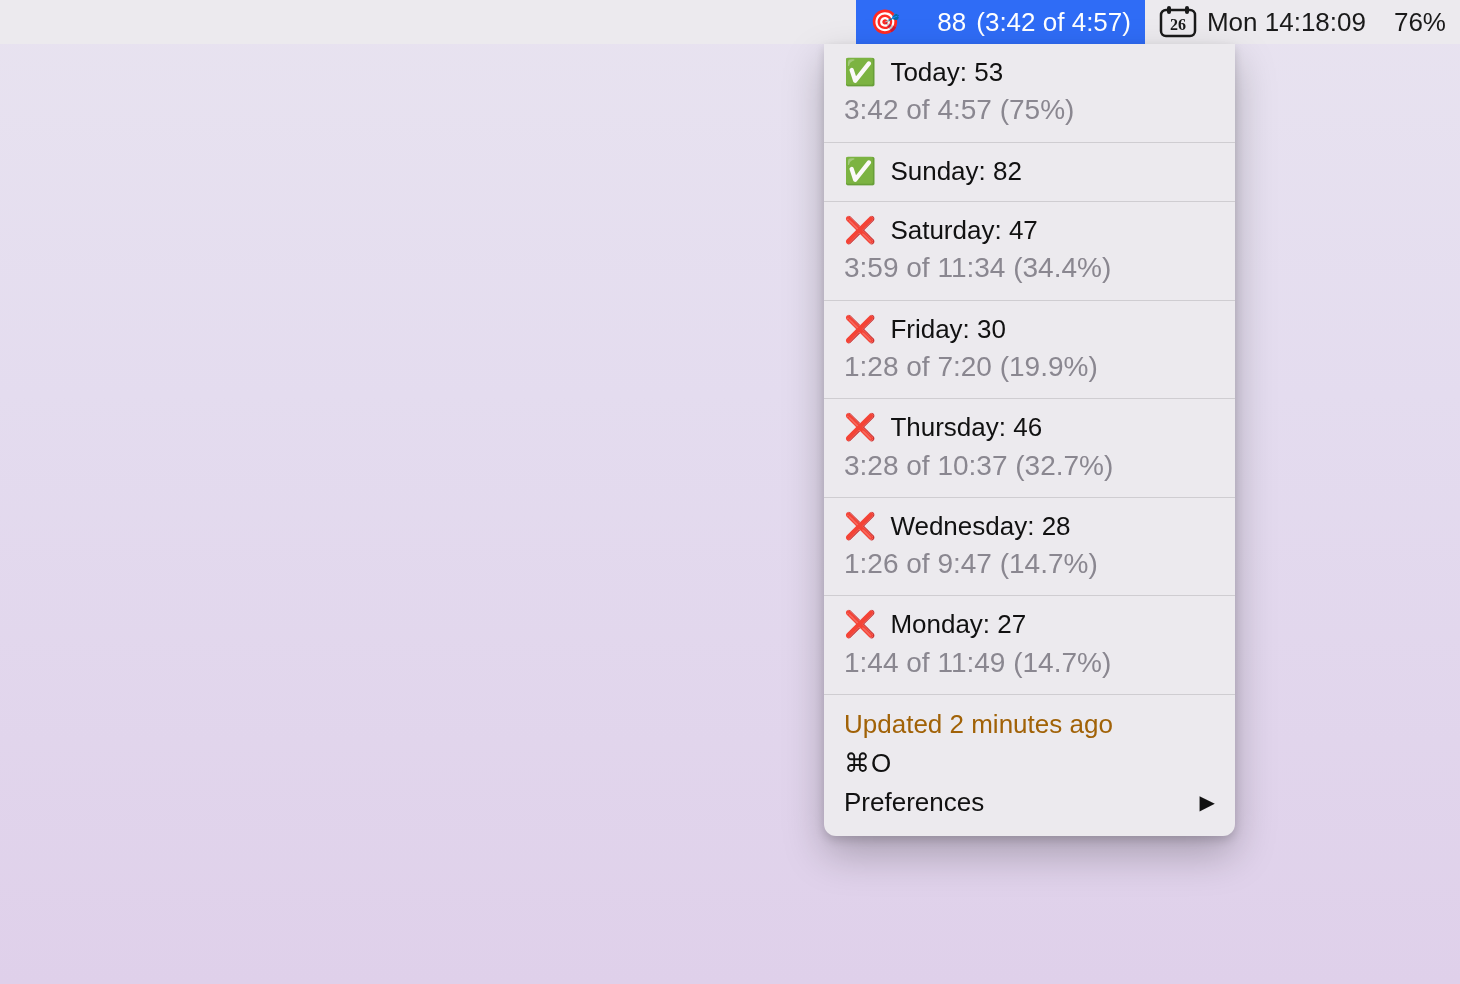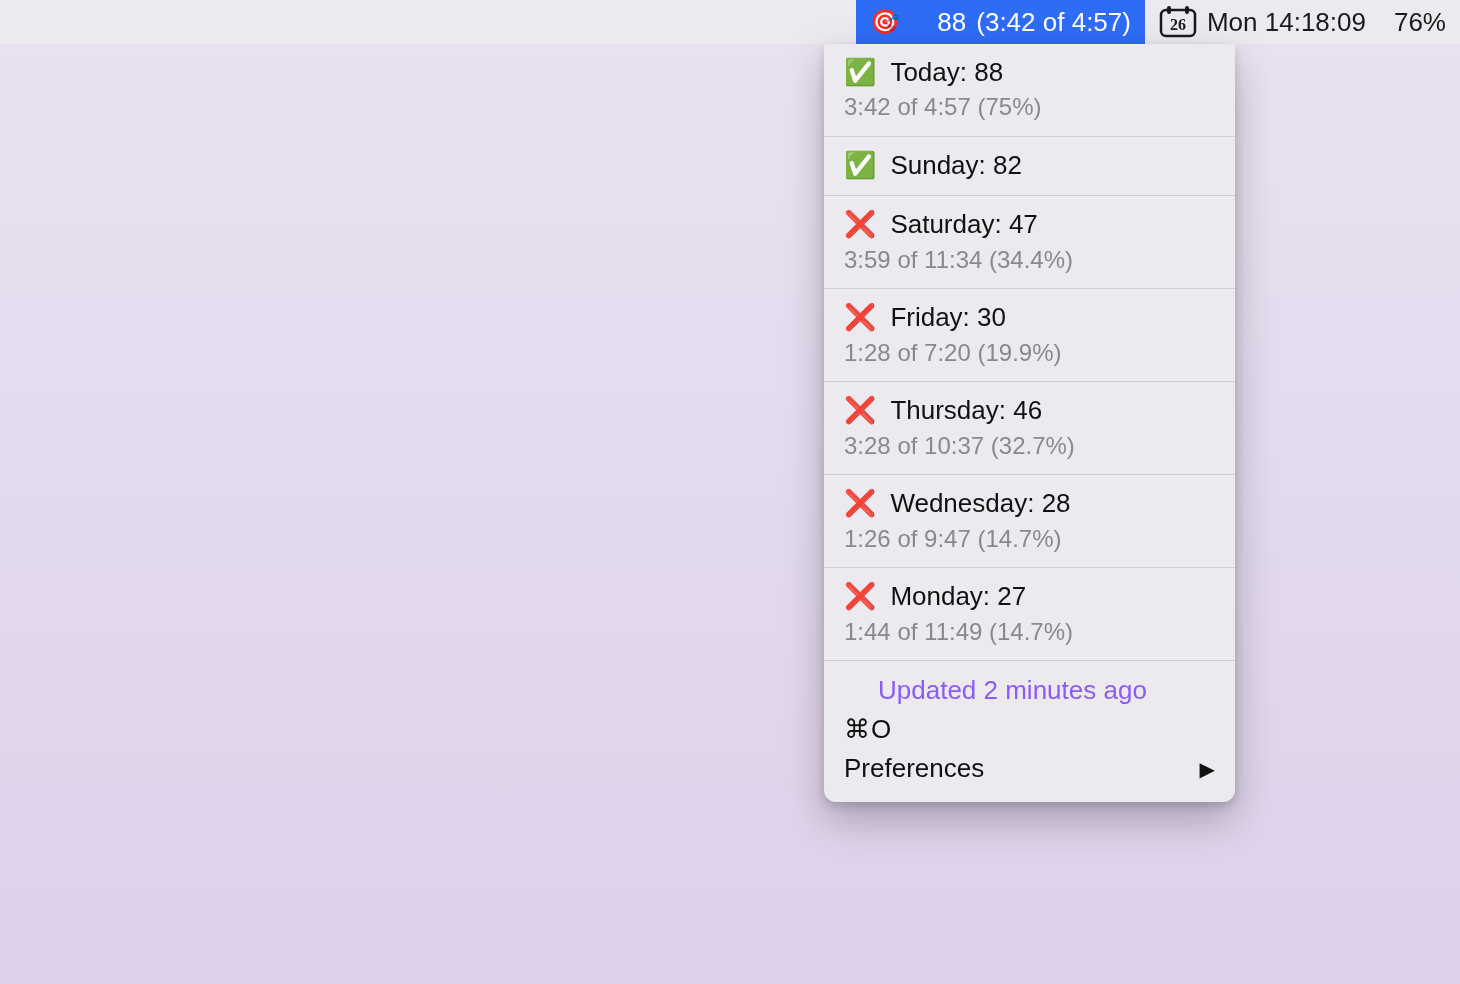--- a/index.html
+++ b/index.html
@@ -85,30 +85,29 @@
       align-items: center;
       gap: 14px;
       color: #111;
       line-height: 1.4;
     }
     .day-title .emoji {
       font-size: 26px;
     }
     .day-sub {
       color: #8a8790;
-      font-size: 24px;
+      font-size: 28px;
       line-height: 1.4;
     }
     .bottom-section {
       padding: 10px 20px 14px 20px;
     }
     .updated-line {
-      color: #8b5cf6;
+      color: #a16207;
       line-height: 1.5;
-      margin-left: 34px;
     }
     .menu-action {
       display: flex;
       align-items: center;
       justify-content: space-between;
       color: #111;
       line-height: 1.5;
       cursor: default;
     }
     .menu-action .shortcut {
@@ -143,21 +142,21 @@
   <div class="menubar-section battery-item">
     <span>76%</span>
   </div>
 </div>
 
 <div class="dropdown">
   <div id="days-container">
       <div class="day-row">
         <div class="day-title">
           <span class="emoji">✅</span>
-          <span>Today: 88</span>
+          <span>Today: 53</span>
         </div>
         <div class="day-sub">3:42 of 4:57 (75%)</div>
       </div>
       <div class="day-row">
         <div class="day-title">
           <span class="emoji">✅</span>
           <span>Sunday: 82</span>
         </div>
       </div>
       <div class="day-row">

